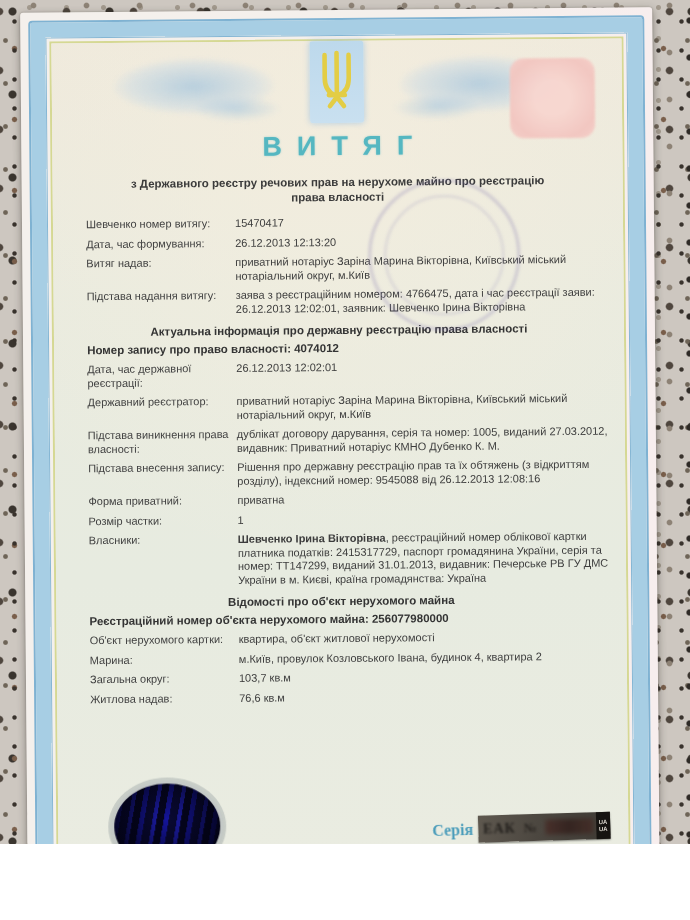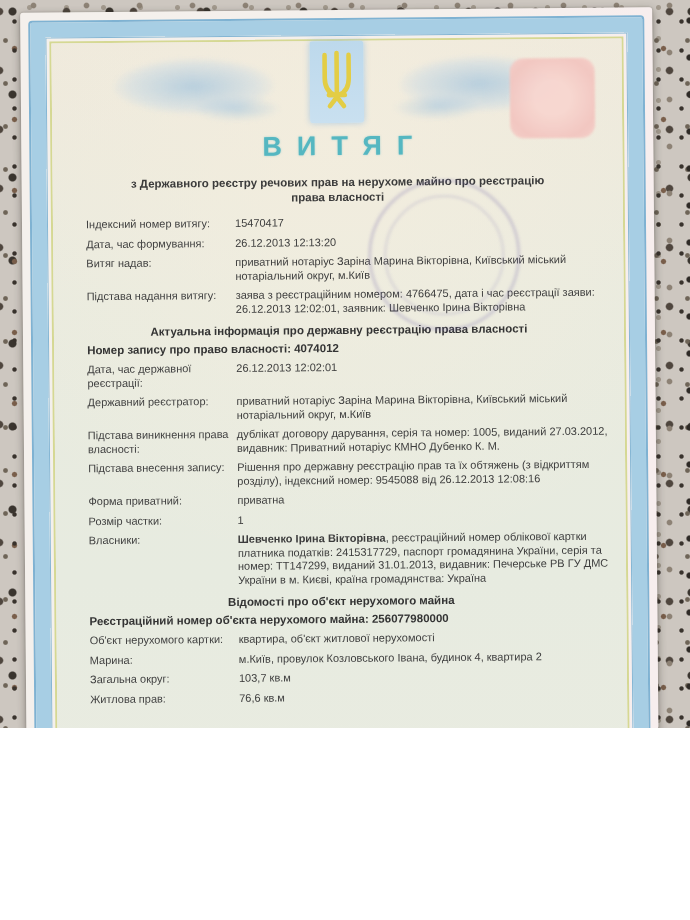--- a/index.html
+++ b/index.html
@@ -1,17 +1,17 @@
 <!DOCTYPE html>
 <html><head>
 <meta charset="utf-8">
 <style>
   html,body{margin:0;padding:0;}
   #photo{
-    position:relative; width:690px; height:728px; overflow:hidden;
+    position:relative; width:690px; height:844px; overflow:hidden;
     background-color:#cdc7c0;
     background-image:
       radial-gradient(circle, #39332d 0 1.6px, transparent 2.8px),
       radial-gradient(circle, #2e2a26 0 2.4px, transparent 3.8px),
       radial-gradient(circle, #6e6457 0 1.8px, transparent 3px),
       radial-gradient(circle, #8d8275 0 2.2px, transparent 3.4px),
       radial-gradient(circle, #4f463e 0 3px, transparent 4.4px),
       radial-gradient(circle, #7a5f4b 0 2px, transparent 3.2px),
       radial-gradient(circle, #3a352f 0 3.4px, transparent 4.6px),
       radial-gradient(circle, #a39a8e 0 2px, transparent 3px);
@@ -128,21 +128,21 @@
           </svg>
         </div>
         <div class="wing right"></div>
       </div>
 
       <div class="title">ВИТЯГ</div>
       <div class="subtitle">з Державного реєстру речових прав на нерухоме майно про реєстрацію права власності</div>
 
       <div class="fields">
         <div class="frow">
-          <div class="flabel">Індексний номер витягу:</div>
+          <div class="flabel">Шевченко номер витягу:</div>
           <div class="fvalue">15470417</div>
         </div>
         <div class="frow">
           <div class="flabel">Дата, час формування:</div>
           <div class="fvalue">26.12.2013 12:13:20</div>
         </div>
         <div class="frow">
           <div class="flabel">Витяг надав:</div>
           <div class="fvalue">приватний нотаріус Заріна Марина Вікторівна, Київський міський нотаріальний округ, м.Київ</div>
         </div>
@@ -196,21 +196,21 @@
         </div>
         <div class="frow">
           <div class="flabel">Марина:</div>
           <div class="fvalue">м.Київ, провулок Козловського Івана, будинок 4, квартира 2</div>
         </div>
         <div class="frow">
           <div class="flabel">Загальна округ:</div>
           <div class="fvalue">103,7 кв.м</div>
         </div>
         <div class="frow">
-          <div class="flabel">Житлова прав:</div>
+          <div class="flabel">Житлова надав:</div>
           <div class="fvalue">76,6 кв.м</div>
         </div>
       </div>
 
       <div class="sticker-pink"></div>
       <div class="stamp-wm"></div>
       <div class="seal"></div>
 
       <div class="series-row">
         <span class="series-label">Серія</span>

